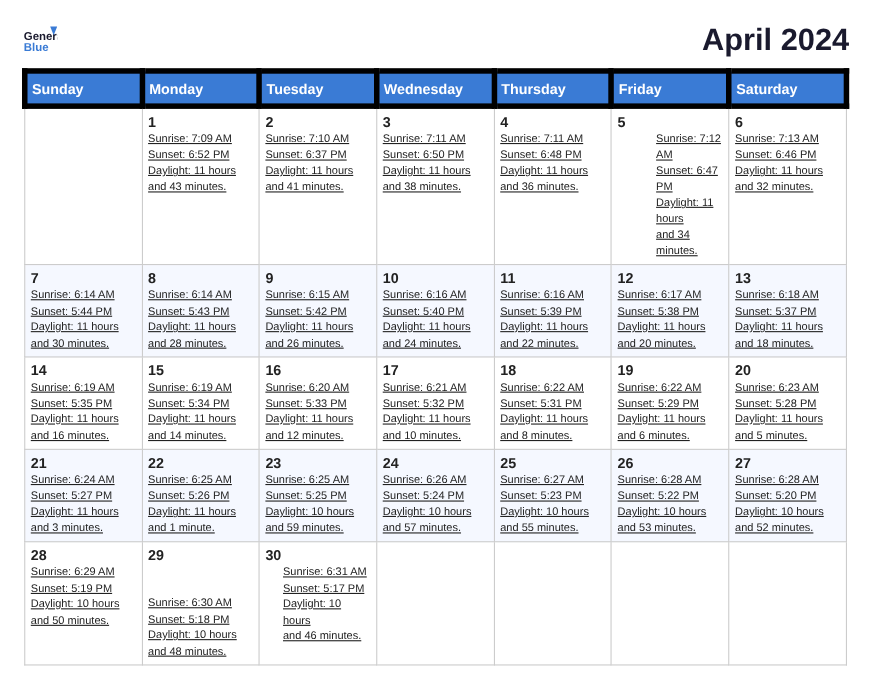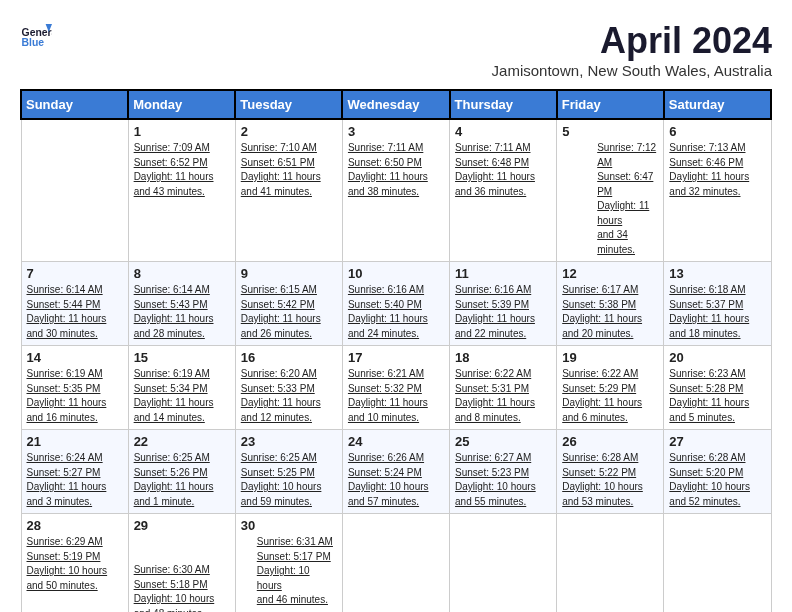--- a/index.html
+++ b/index.html
@@ -22,40 +22,40 @@
       gap: 4px;
     }
     .logo-icon {
       width: 32px;
       height: 32px;
     }
     .title-area {
       text-align: right;
     }
     .month-title {
-      font-size: 36px;
+      font-size: 28px;
       font-weight: bold;
       color: #1a1a2e;
     }
     .location-title {
       font-size: 15px;
       color: #333;
     }
     .calendar {
       width: 100%;
       border-collapse: collapse;
       font-size: 11px;
     }
     .calendar th {
       background-color: #3a7bd5;
       color: #fff;
       padding: 6px 4px;
       text-align: left;
       font-size: 13px;
-      border: 2px solid #000000;
+      border: 5px solid #000000;
     }
     .calendar td {
       border: 1px solid #ccc;
       vertical-align: top;
       padding: 4px 5px;
       width: 107px;
       min-height: 80px;
       color: #222;
       background: #fff;
     }
@@ -84,21 +84,20 @@
 <div class="header">
   <div class="logo">
     <svg class="logo-icon" viewBox="0 0 40 40" width="40" height="40">
       <text x="2" y="20" font-size="13" font-weight="bold" fill="#1a1a2e">General</text>
       <text x="2" y="33" font-size="13" font-weight="bold" fill="#3a7bd5">Blue</text>
       <polygon points="32,5 40,5 36,15" fill="#3a7bd5"></polygon>
     </svg>
   </div>
   <div class="title-area">
     <div class="month-title">April 2024</div>
-    <div class="location-title">Jamisontown, New South Wales, Australia</div>
   </div>
 </div>
 
 <table class="calendar">
   <thead>
     <tr>
     <th>Sunday</th>
         <th>Monday</th>
         <th>Tuesday</th>
         <th>Wednesday</th>
@@ -113,21 +112,21 @@
         <td>
           <span class="day-number">1</span>
           <div class="day-info" style="white-space: pre-line;">Sunrise: 7:09 AM
 Sunset: 6:52 PM
 Daylight: 11 hours
 and 43 minutes.</div>
         </td>
         <td>
           <span class="day-number">2</span>
           <div class="day-info" style="white-space: pre-line;">Sunrise: 7:10 AM
-Sunset: 6:51 PM
+Sunset: 6:37 PM
 Daylight: 11 hours
 and 41 minutes.</div>
         </td>
         <td>
           <span class="day-number">3</span>
           <div class="day-info" style="white-space: pre-line;">Sunrise: 7:11 AM
 Sunset: 6:50 PM
 Daylight: 11 hours
 and 38 minutes.</div>
         </td>

